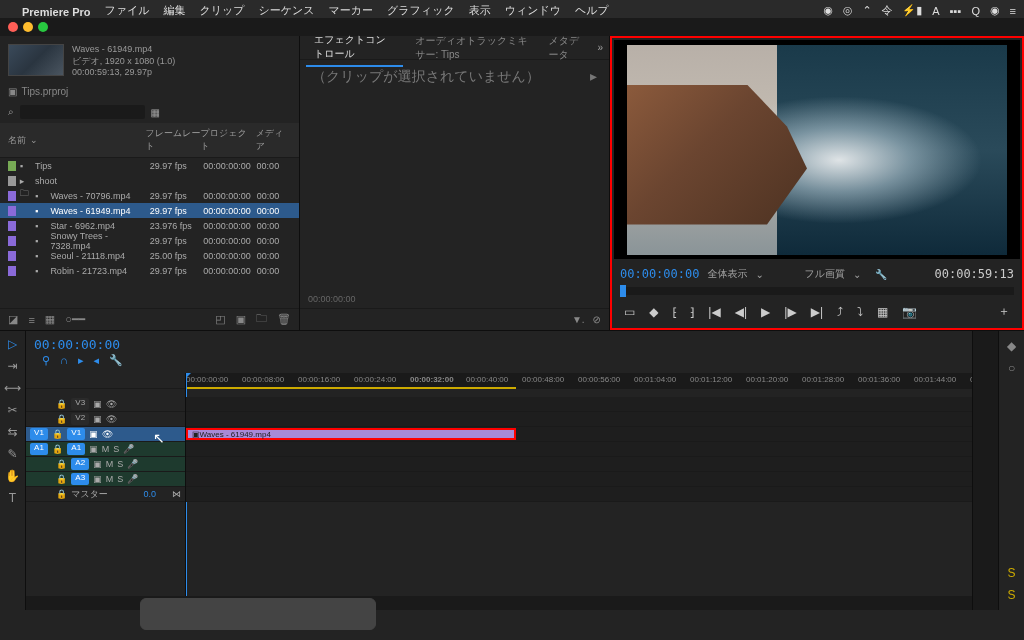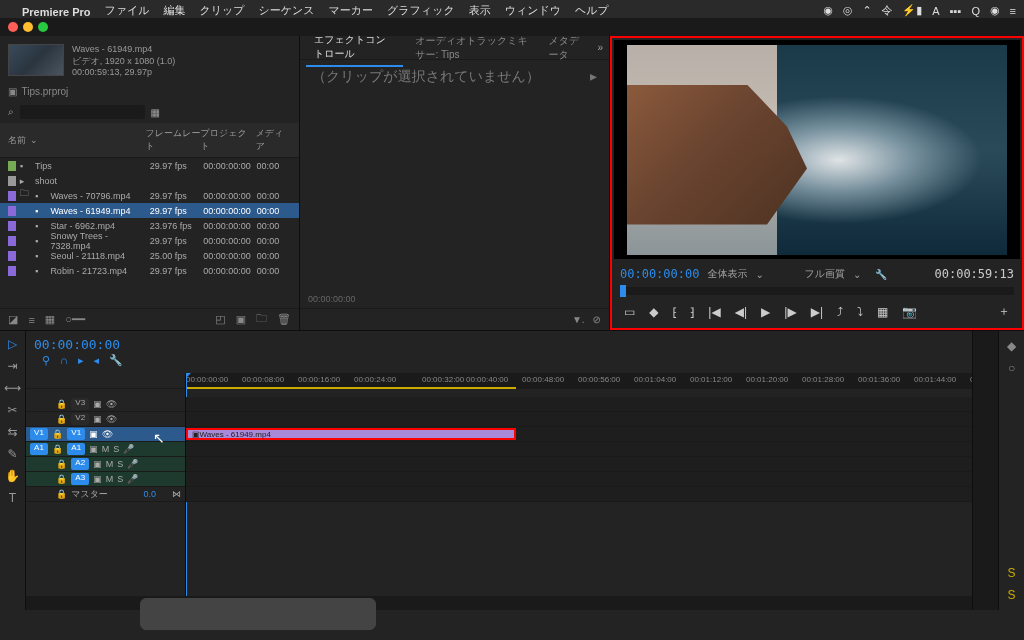--- a/index.html
+++ b/index.html
@@ -382,21 +382,21 @@
             <span style="margin-left:12px">⋈</span>
           </div>
       </div>
       <div class="track-lanes">
         <div class="ruler" id="ruler">
             <div class="ruler-bar"></div>
             <span class="tick" style="left: 0px;">00:00:00:00</span>
             <span class="tick" style="left: 56px;">00:00:08:00</span>
             <span class="tick" style="left: 112px;">00:00:16:00</span>
             <span class="tick" style="left: 168px;">00:00:24:00</span>
-            <span class="tick" style="left: 236px;">00:00:32:00</span>
+            <span class="tick" style="left: 224px; font-weight: bold;">00:00:32:00</span>
             <span class="tick" style="left: 280px;">00:00:40:00</span>
             <span class="tick" style="left: 336px;">00:00:48:00</span>
             <span class="tick" style="left: 392px;">00:00:56:00</span>
             <span class="tick" style="left: 448px;">00:01:04:00</span>
             <span class="tick" style="left: 504px;">00:01:12:00</span>
             <span class="tick" style="left: 560px;">00:01:20:00</span>
             <span class="tick" style="left: 616px;">00:01:28:00</span>
             <span class="tick" style="left: 672px;">00:01:36:00</span>
             <span class="tick" style="left: 728px;">00:01:44:00</span>
             <span class="tick" style="left: 784px;">00:01:52:</span>

